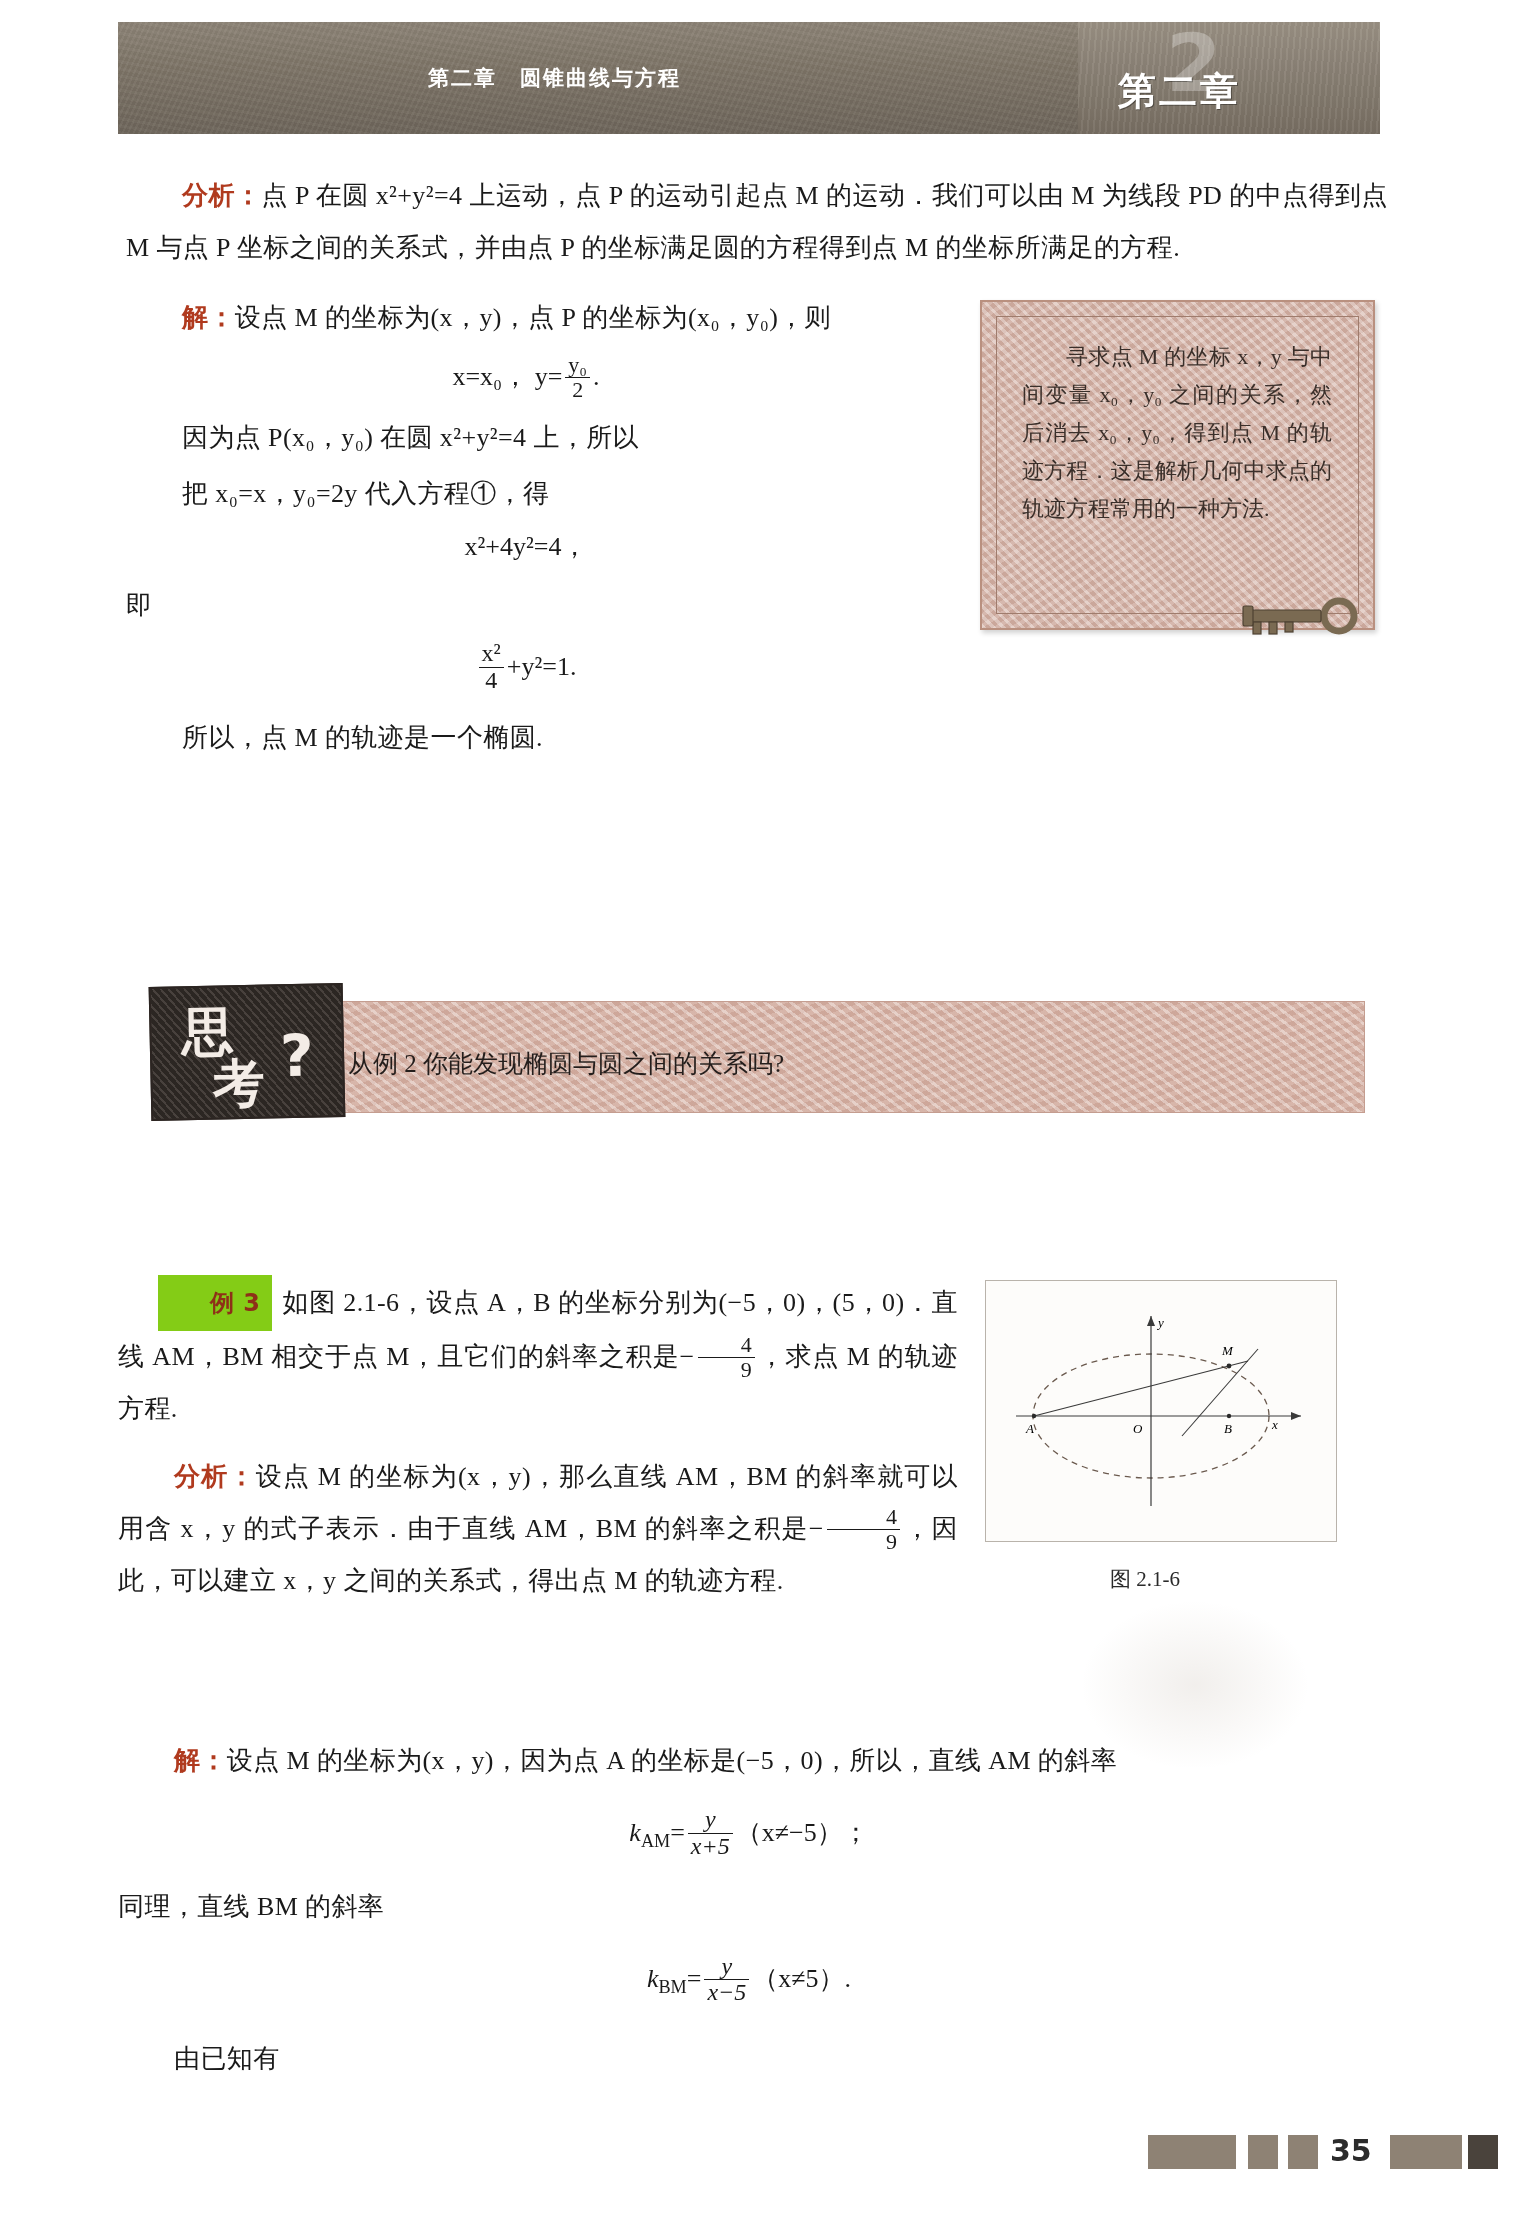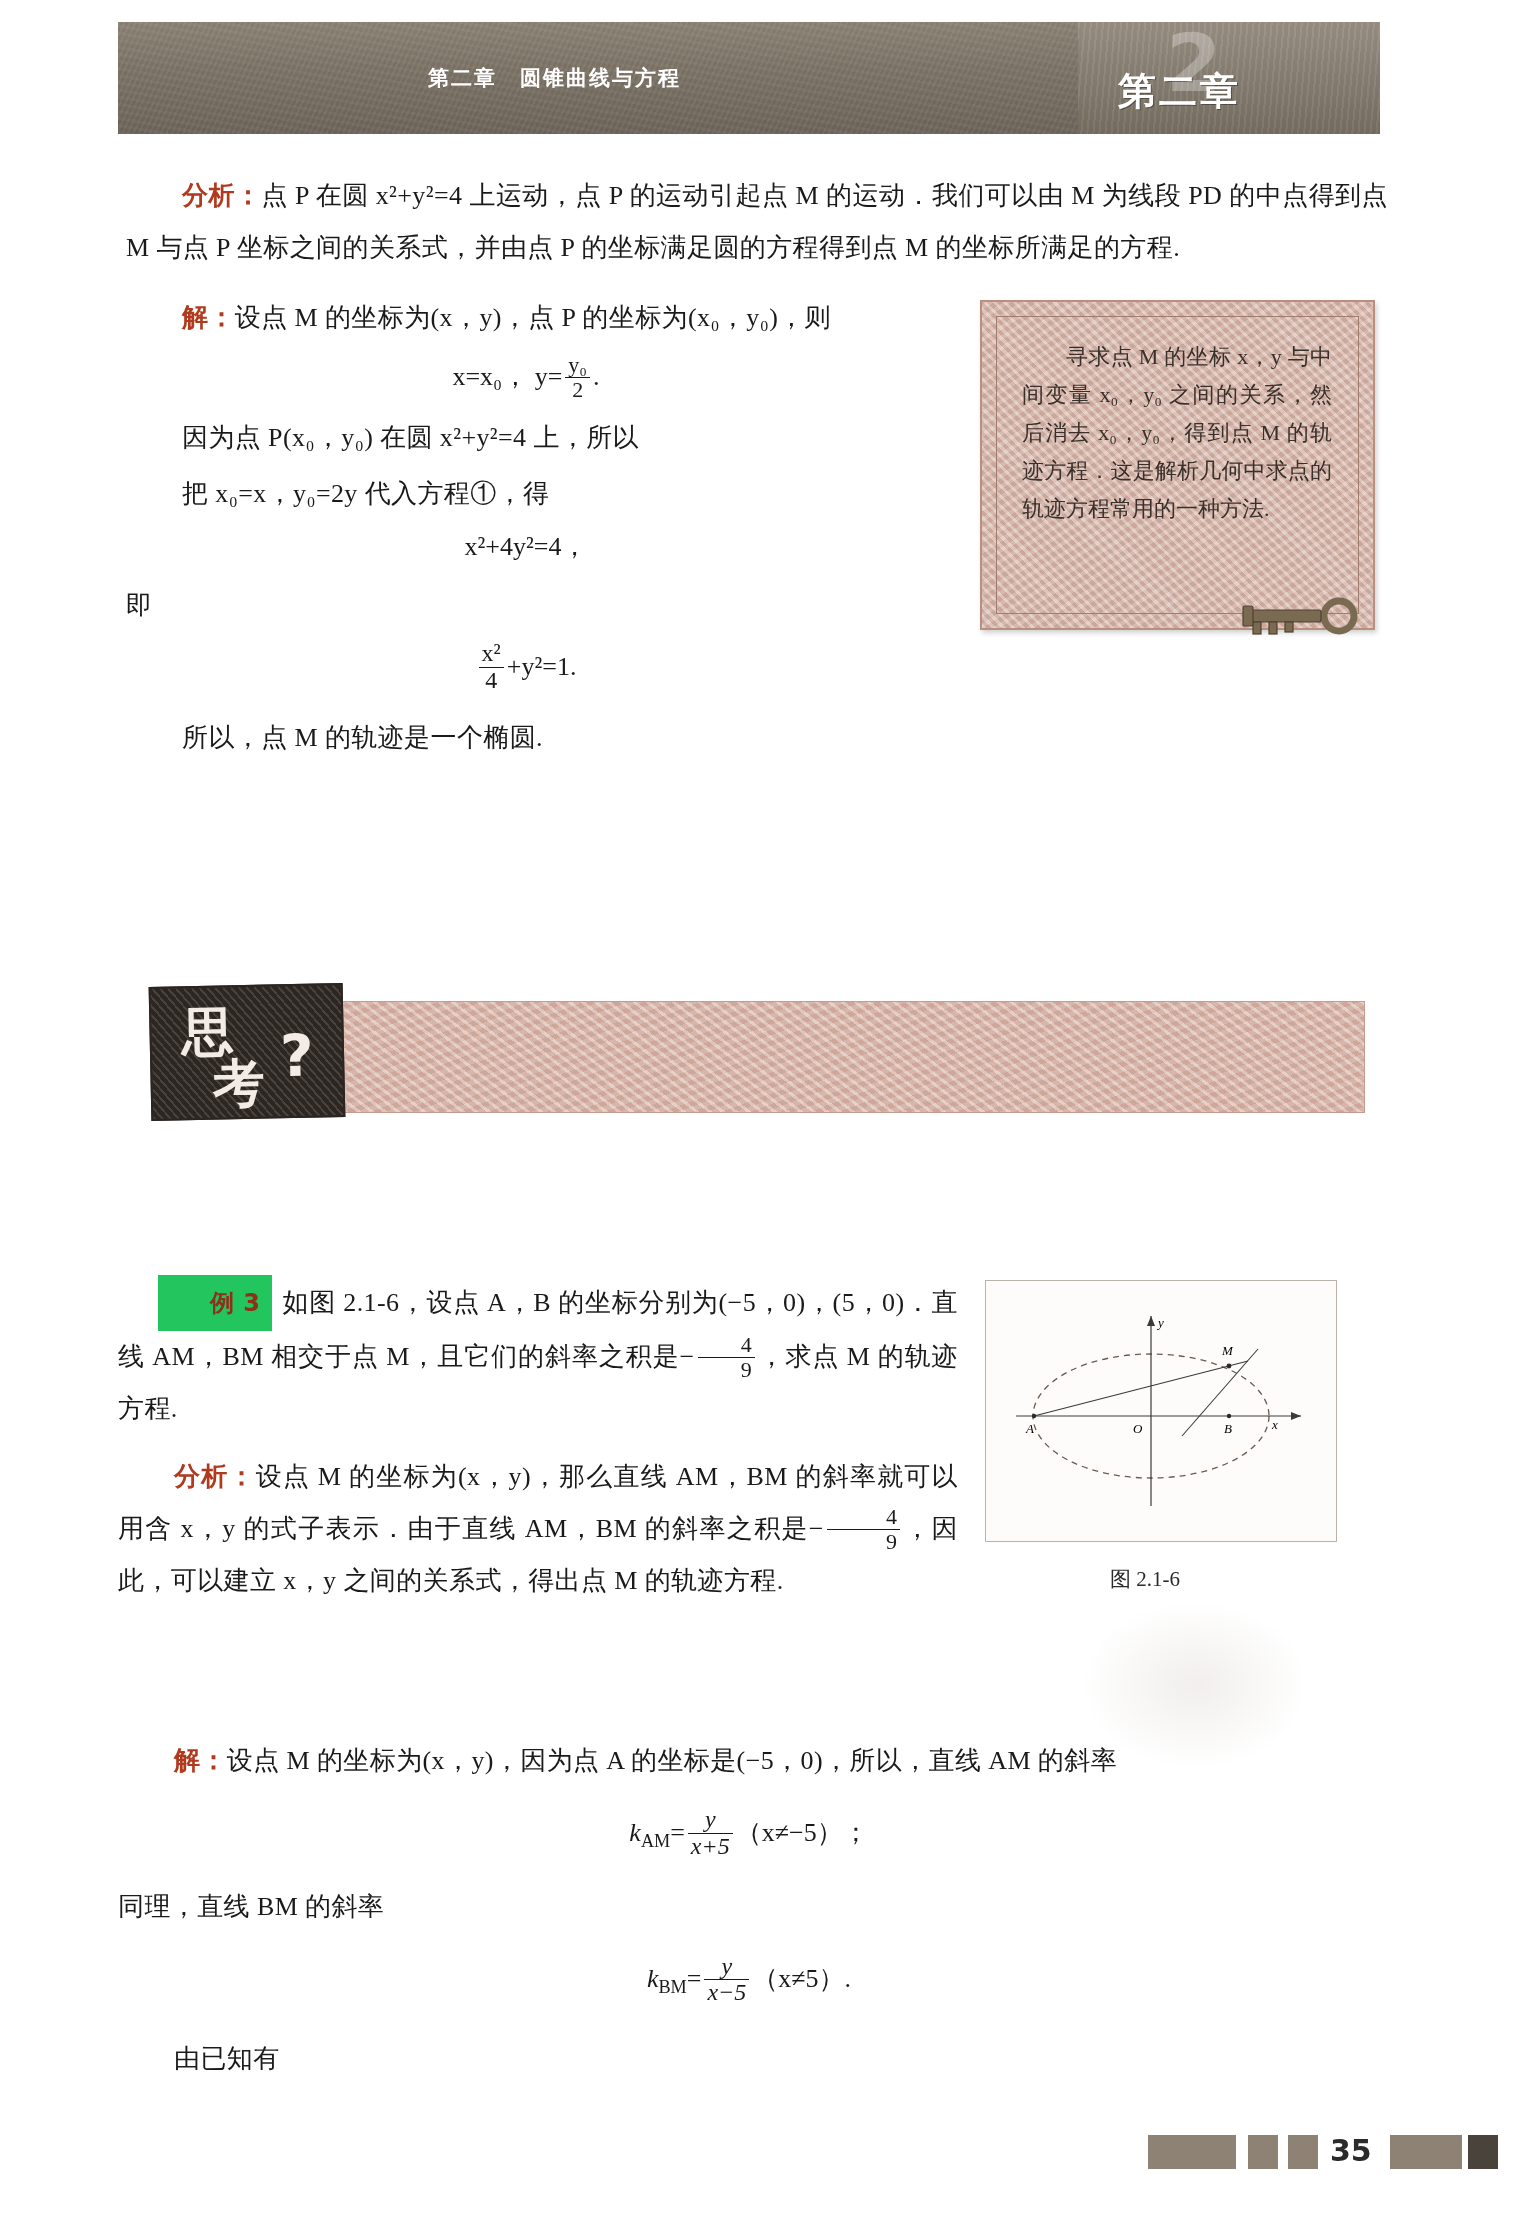--- a/index.html
+++ b/index.html
@@ -239,21 +239,21 @@
     position: absolute;
     left: 1110px;
     top: 1565px;
     font-size: 21px;
     color: #2a2a2a;
   }
 
   
   .ex-label {
     display: inline-block;
-    background: #22c55e;
+    background: #84cc16;
     color: #8e2f18;
     font-weight: 700;
     font-size: 24px;
     padding: 2px 12px;
     margin-right: 10px;
     font-family: "DejaVu Sans", sans-serif;
   }
   .col-left {
     position: absolute;
     left: 118px;
@@ -369,20 +369,21 @@
         <rect x="38" y="34" width="8" height="12"></rect>
         <rect x="54" y="34" width="8" height="10"></rect>
         <rect x="12" y="18" width="10" height="20" rx="2"></rect>
       </g>
     </svg>
   </div>
 
   <div class="think">
     <div class="think-bar"></div>
     <div class="watermark"></div>
+    <div class="think-q">从例 2 你能发现椭圆与圆之间的关系吗?</div>
     <div class="think-badge">
       <span class="c1">思</span>
       <span class="c2">考</span>
       <span class="qm">?</span>
     </div>
   </div>
 
   <div class="figure">
     <svg viewBox="0 0 350 260" width="350" height="260">
       <ellipse cx="165" cy="135" rx="118" ry="62" fill="none" stroke="#6b5a4e" stroke-width="1.3" stroke-dasharray="6 5"></ellipse>

